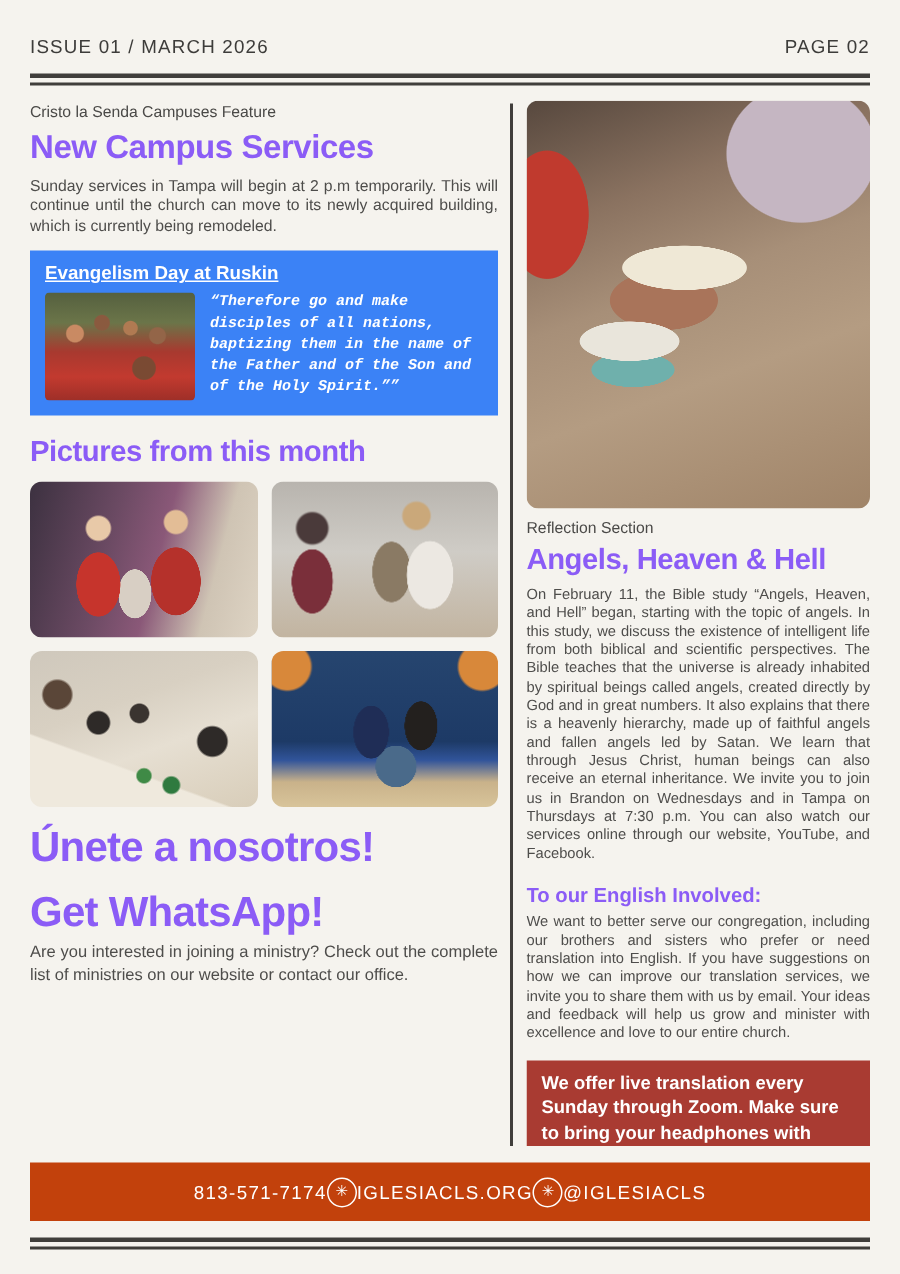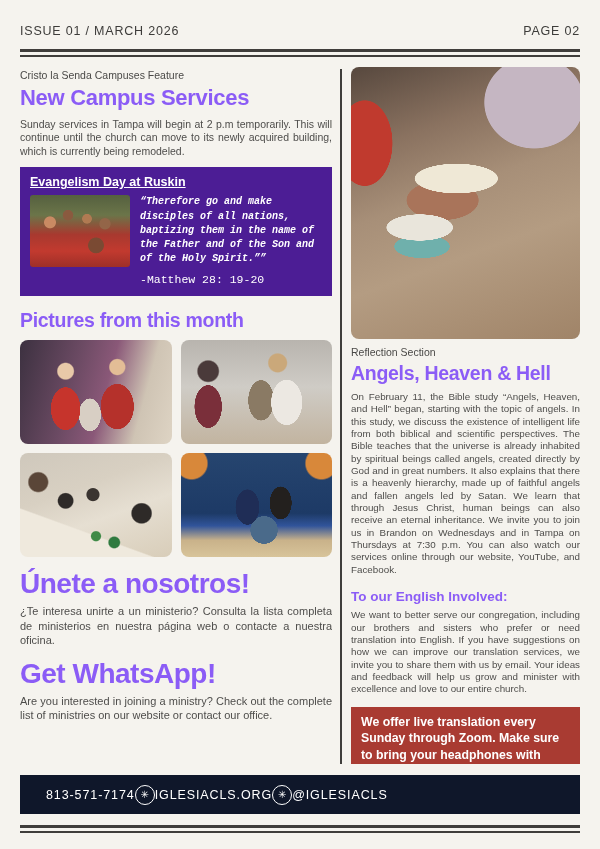--- a/index.html
+++ b/index.html
@@ -25,21 +25,21 @@
   .col-right { flex:1; min-width:0; overflow:hidden; }
 
   .kicker { font-size:10.5px; color:#4a4947; margin:2px 0 4px; }
   h1,h2,h3 { margin:0; color:#8b5cf6; font-weight:800; letter-spacing:-0.3px; }
   .h-new { font-size:22px; margin-bottom:7px; }
   .two-col { display:flex; gap:13px;flex-direction:column; }
   .two-col p { flex:1; margin:0; font-size:10.5px; line-height:1.28;
                text-align:justify; text-align-last:left; color:#4e4d4b; }
 
   
-  .evangelism-box { margin-top:9px; background:#4c1d95; padding:8px 10px 10px; }
+  .evangelism-box { margin-top:9px; background:#3b82f6; padding:8px 10px 10px; }
   .ev-title { color:#fff; font-weight:800; font-size:12.5px; text-decoration:underline;
               letter-spacing:0; margin-bottom:6px; }
   .ev-body { display:flex; gap:10px;font-family:Liberation Mono, monospace; }
   .ev-quote { margin:0; color:#fff; font-size:10px; font-weight:700; font-style:italic; line-height:1.42; }
   .ev-cite { margin:7px 0 0; color:#fff; font-size:11.5px; }
 
   .h-pictures { font-size:19.5px; margin:13px 0 8px; }
   .photo-grid { display:grid; grid-template-columns:1fr 1fr; gap:9px; }
   .photo { border-radius:8px; }
   .photo-grid .photo { height:104px; }
@@ -110,22 +110,22 @@
       radial-gradient(circle at 7% 10%, #d8883a 0 9%, rgba(0,0,0,0) 10%),
       radial-gradient(circle at 93% 10%, #d8883a 0 9%, rgba(0,0,0,0) 10%),
       radial-gradient(ellipse 13% 28% at 44% 52%, #1f2d56 0 60%, rgba(0,0,0,0) 61%),
       radial-gradient(ellipse 12% 26% at 66% 48%, #23201e 0 60%, rgba(0,0,0,0) 61%),
       radial-gradient(ellipse 15% 22% at 55% 74%, #4a6a8a 0 60%, rgba(0,0,0,0) 61%),
       linear-gradient(180deg, #26456f 0%, #1d3a66 58%, #31549a 70%, #c9b28a 84%, #d8c49a 100%);
   }
 
   
   footer { margin:11px 20px 0; }
-  .footer-bar { background:#0f172a; height:39px; display:flex; align-items:center;
-                justify-content:flex-start; padding:0 26px; color:#fff;
+  .footer-bar { background:#c2410c; height:39px; display:flex; align-items:center;
+                justify-content:center; padding:0 26px; color:#fff;
                 font-size:12.5px; letter-spacing:.9px; font-weight:500; }
   .ast { width:18px; height:18px; border:1.6px solid #fff; border-radius:50%; flex:none;
          display:flex; align-items:center; justify-content:center; font-size:10px;
          letter-spacing:0; line-height:1; }
 </style>
 </head>
 <body>
 
 <div class="page">
 
@@ -146,35 +146,33 @@
       <div class="two-col">
         <p>Sunday services in Tampa will begin at 2 p.m temporarily. This will continue until the church can move to its newly acquired building, which is currently being remodeled.</p>
       </div>
 
       <div class="evangelism-box">
         <div class="ev-title">Evangelism Day at Ruskin</div>
         <div class="ev-body">
           <div class="photo photo-evangelism"></div>
           <div>
             <p class="ev-quote">“Therefore go and make disciples of all nations, baptizing them in the name of the Father and of the Son and of the Holy Spirit.””</p>
-            <p class="ev-cite">-Matthew 28: 19-20</p>
           </div>
         </div>
       </div>
 
       <h2 class="h-pictures">Pictures from this month</h2>
       <div class="photo-grid">
         <div class="photo photo-worship"></div>
         <div class="photo photo-hug"></div>
         <div class="photo photo-meal"></div>
         <div class="photo photo-stage"></div>
       </div>
 
       <h1 class="h-big">Únete a nosotros!</h1>
-      <p class="body">¿Te interesa unirte a un ministerio? Consulta la lista completa de ministerios en nuestra página web o contacte a nuestra oficina.</p>
 
       <h1 class="h-big">Get WhatsApp!</h1>
       <p class="body">Are you interested in joining a ministry? Check out the complete list of ministries on our website or contact our office.</p>
     </section>
 
     <div class="vdivider"></div>
 
     <section class="col-right">
       <div class="photo photo-bibles"></div>
       <div class="kicker">Reflection Section</div>

